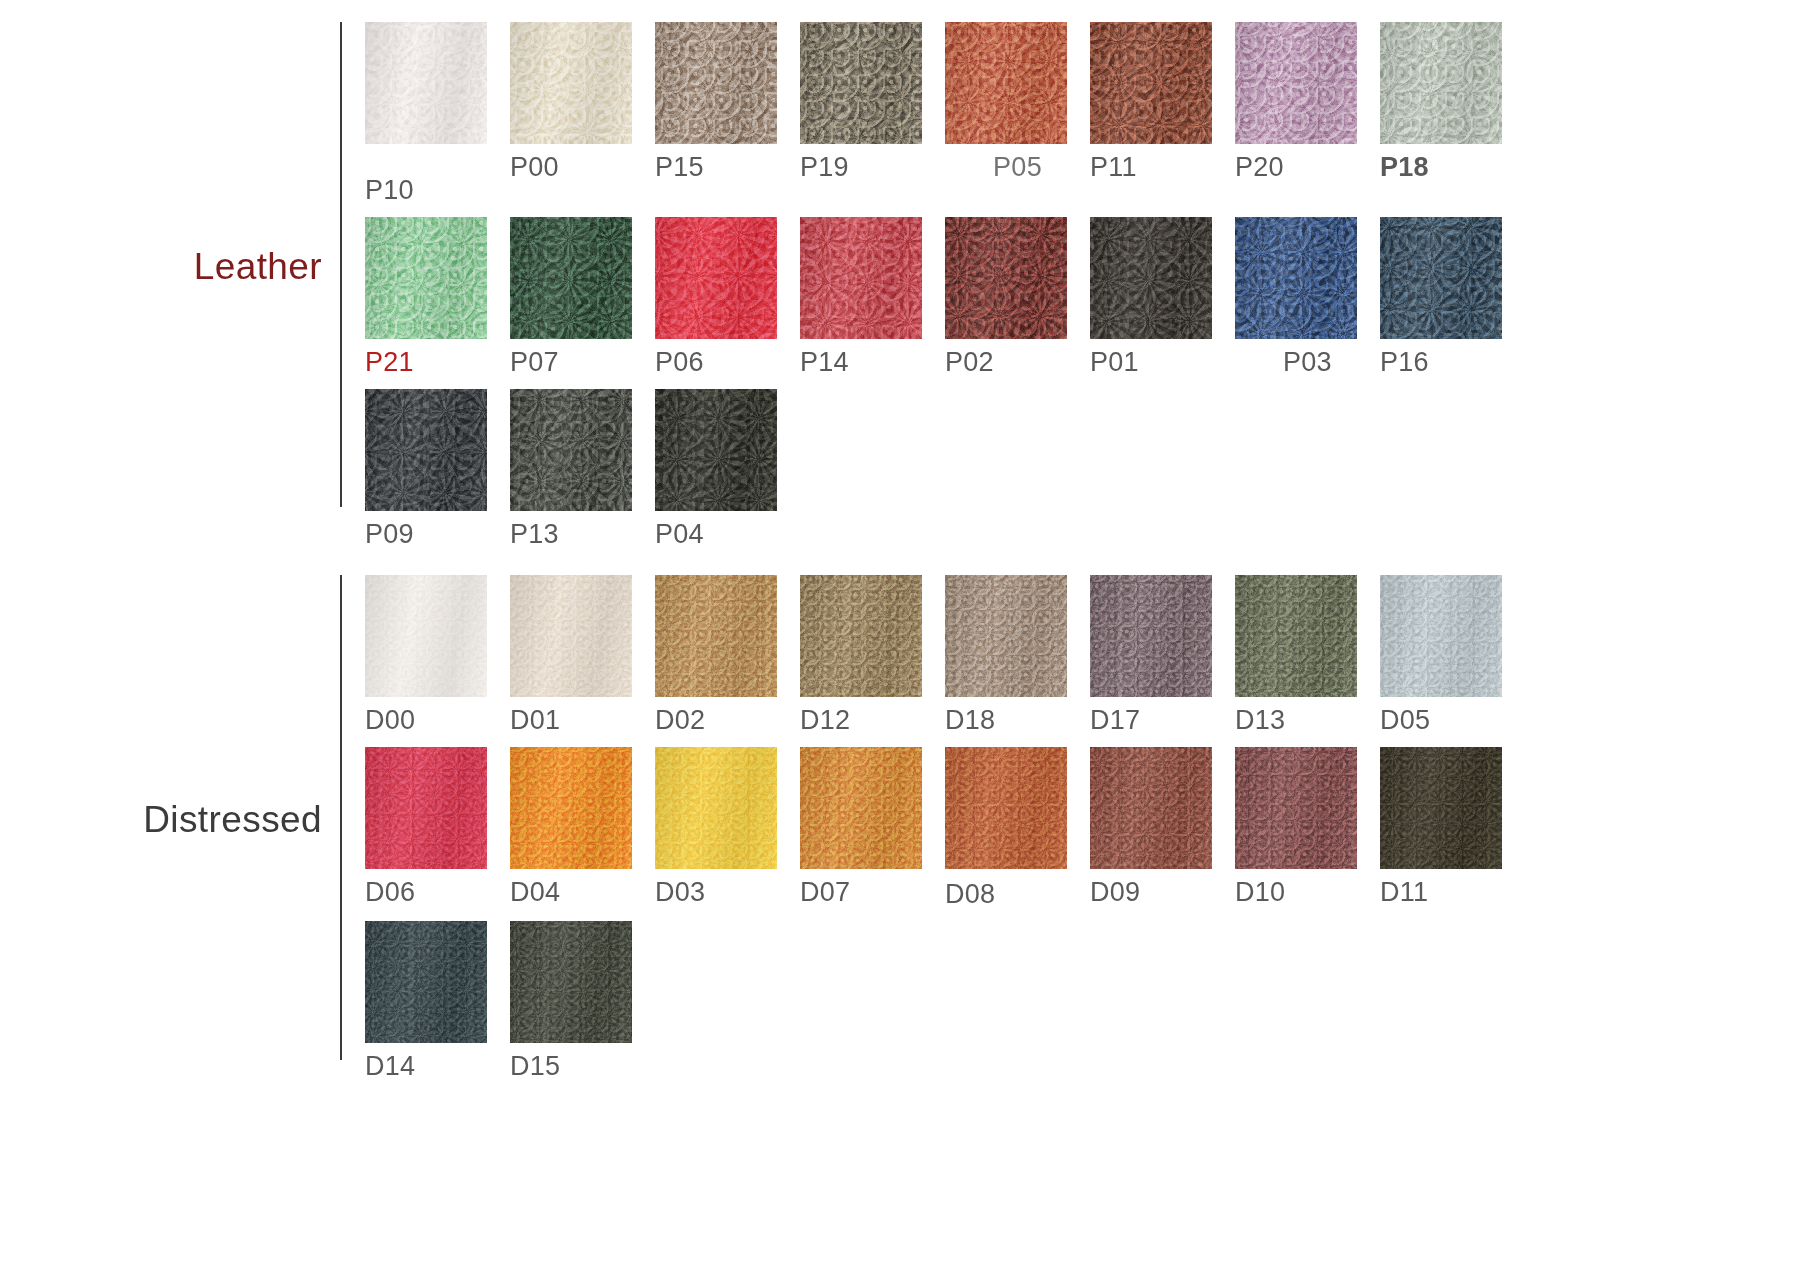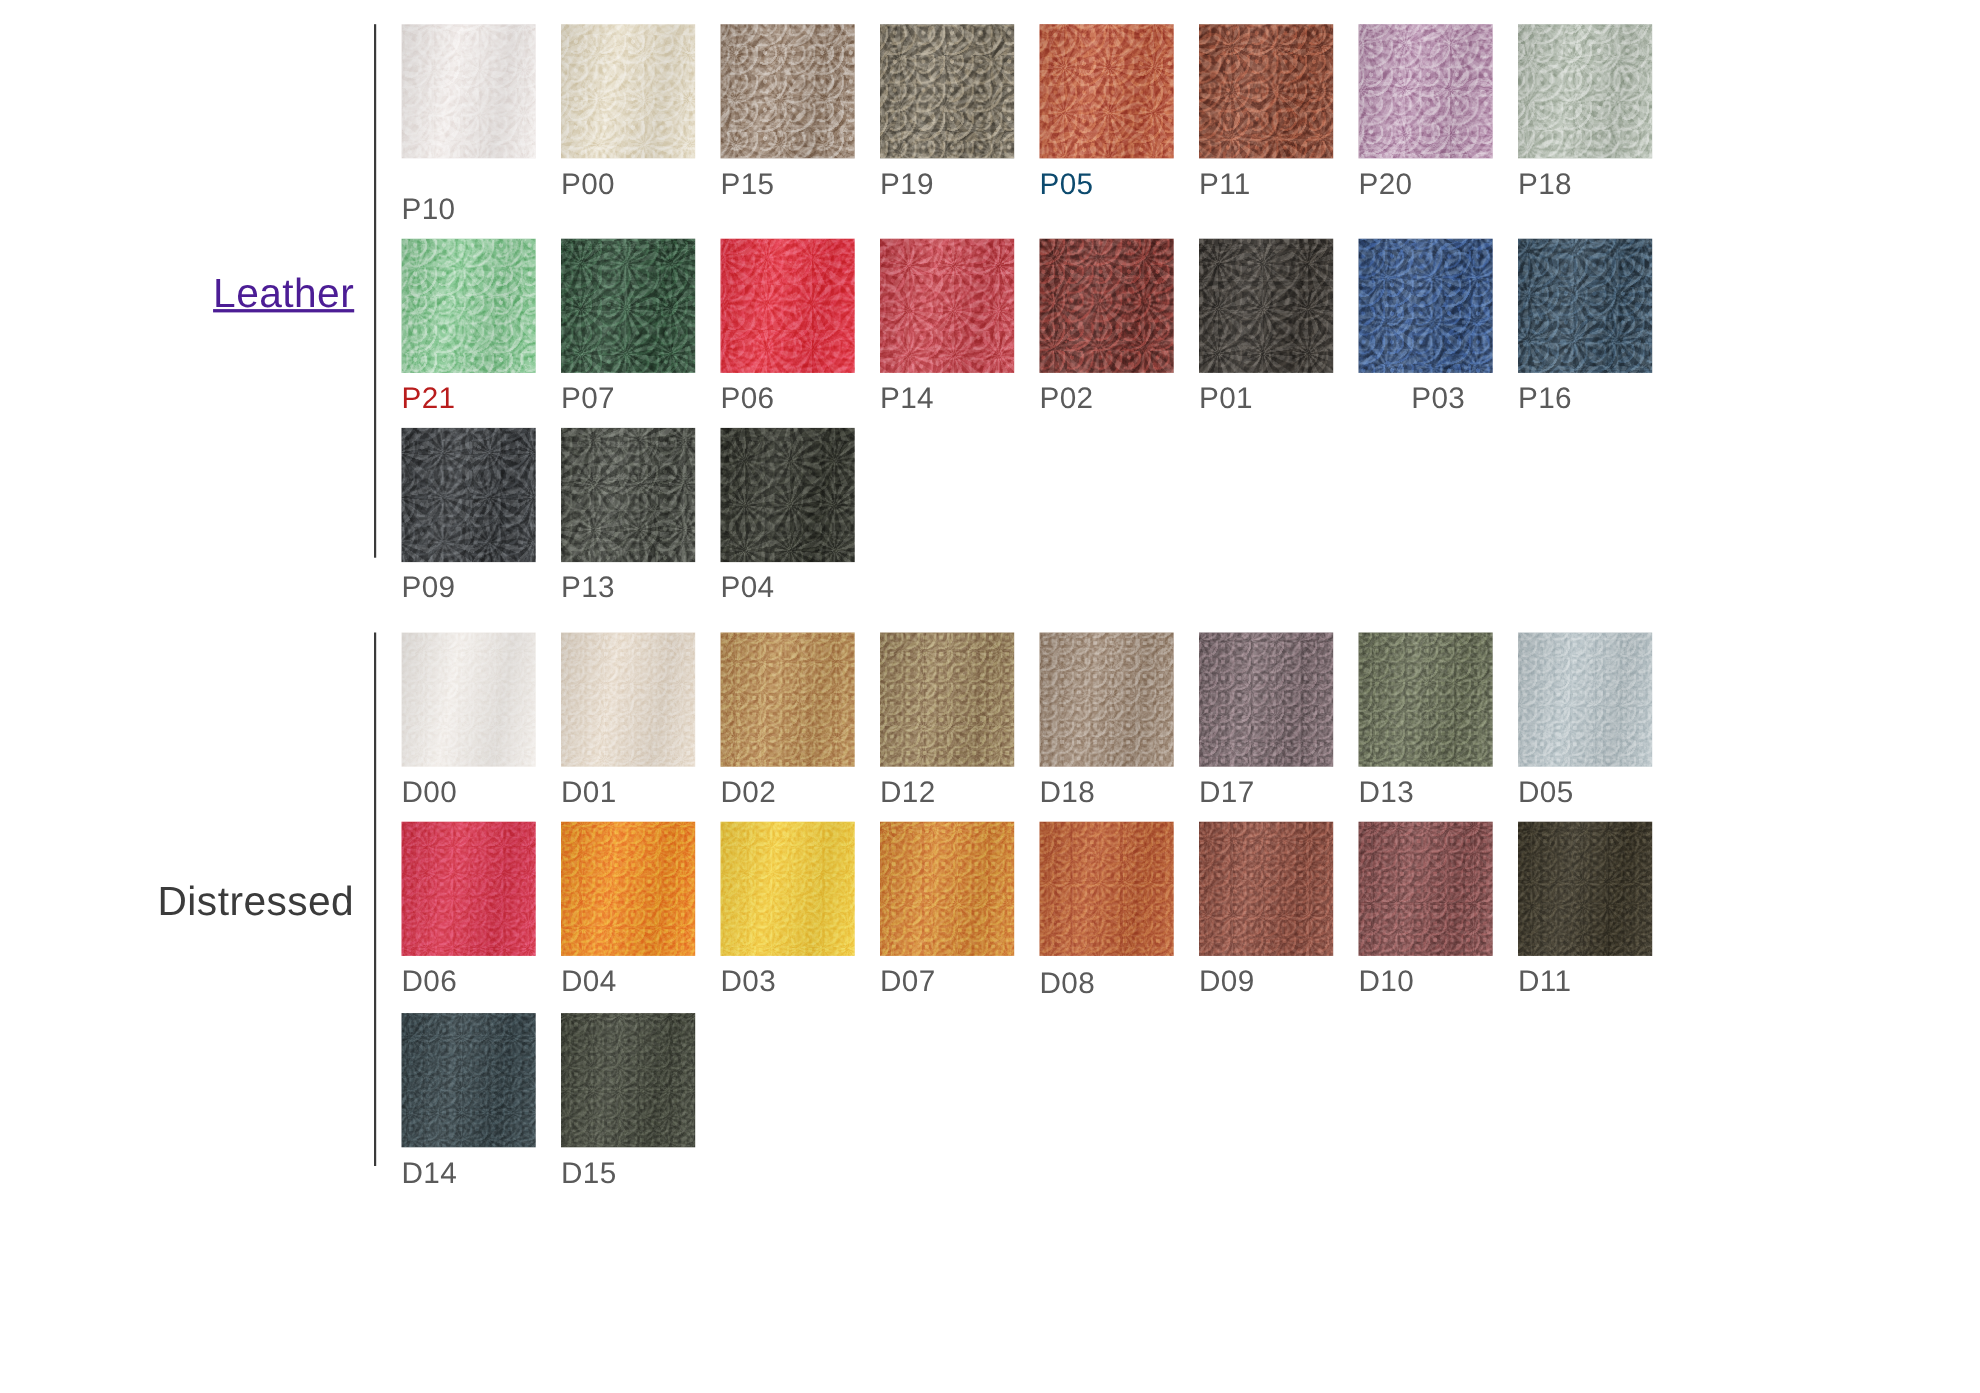--- a/index.html
+++ b/index.html
@@ -135,21 +135,21 @@
     font-weight: 400;
   }
 </style>
 </head>
 <body style="background: rgb(255, 255, 255);">
 
 <div class="sheet">
 
   <div class="section" id="section-leather">
     <div class="section-label-cell">
-      <span class="section-label" style="color: #4c1d95; text-decoration: underline;">Leather</span>
+      <span class="section-label" style="color: #7f1d1d;">Leather</span>
     </div>
     <div class="rule" style="background: rgb(58, 58, 58);"></div>
     <div class="grid-cell">
       <div class="swatch-grid" id="grid-leather">
           <div class="swatch-item">
             <div class="swatch" style="background-color: rgb(241, 236, 234);">
               <div class="grain" style="background-position: 29px 58px, 37px 29px, 10px 38px, 23px 26px;"></div>
               <div class="grain2" style="background-position: 56px 24px, 32px 42px;"></div>
               <div class="shade"></div>
             </div>
@@ -178,21 +178,21 @@
               <div class="shade"></div>
             </div>
             <div class="swatch-label" style="color: rgb(90, 90, 90);">P19</div>
           </div>
           <div class="swatch-item">
             <div class="swatch" style="background-color: rgb(191, 95, 68);">
               <div class="grain" style="background-position: 62px 4px, 36px 22px, 40px 49px, 19px 8px;"></div>
               <div class="grain2" style="background-position: 8px 22px, 16px 6px;"></div>
               <div class="shade"></div>
             </div>
-            <div class="swatch-label" style="color: #0c4a6e;">P05</div>
+            <div class="swatch-label" style="color: #737373; text-align: center;">P05</div>
           </div>
           <div class="swatch-item">
             <div class="swatch" style="background-color: rgb(141, 77, 58);">
               <div class="grain" style="background-position: 74px 28px, 22px 34px, 10px 23px, 8px 26px;"></div>
               <div class="grain2" style="background-position: 56px 44px, 32px 42px;"></div>
               <div class="shade"></div>
             </div>
             <div class="swatch-label" style="color: rgb(90, 90, 90);">P11</div>
           </div>
           <div class="swatch-item">
@@ -202,21 +202,21 @@
               <div class="shade"></div>
             </div>
             <div class="swatch-label" style="color: rgb(90, 90, 90);">P20</div>
           </div>
           <div class="swatch-item">
             <div class="swatch" style="background-color: rgb(186, 195, 183);">
               <div class="grain" style="background-position: 69px 18px, 7px 29px, 30px 43px, 33px 6px;"></div>
               <div class="grain2" style="background-position: 36px 14px, 32px 27px;"></div>
               <div class="shade"></div>
             </div>
-            <div class="swatch-label" style="color: rgb(90, 90, 90);">P18</div>
+            <div class="swatch-label" style="color: rgb(90, 90, 90); font-weight: bold;">P18</div>
           </div>
           <div class="swatch-item">
             <div class="swatch" style="background-color: rgb(147, 206, 159);">
               <div class="grain" style="background-position: 60px 0px, 30px 20px, 30px 35px, 15px 0px;"></div>
               <div class="grain2" style="background-position: 0px 10px, 0px 0px;"></div>
               <div class="shade"></div>
             </div>
             <div class="swatch-label" style="color: #b91c1c;">P21</div>
           </div>
           <div class="swatch-item">

